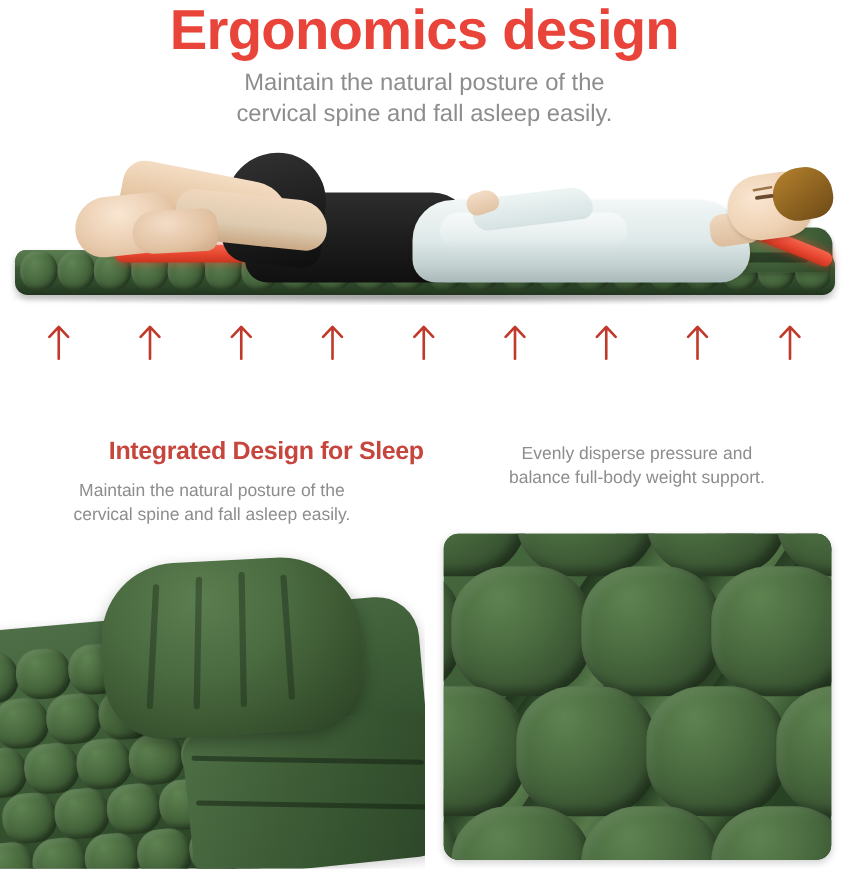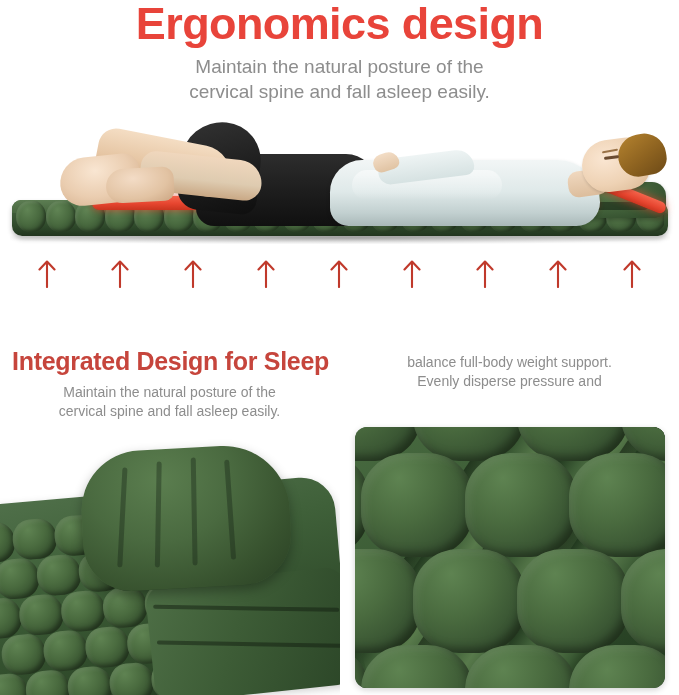--- a/index.html
+++ b/index.html
@@ -174,22 +174,22 @@
 
   
   .arrow-row{position:absolute;left:0;top:258px;width:679px;height:34px;}
   .arrow{position:absolute;top:0;width:20px;height:30px;}
 
   
   .sec{position:absolute;top:346px;width:339px;}
   .sec-left{left:0;}
   .sec-right{left:340px;}
   .sec h2{
-    margin:0;text-align:center;
-    font-size:25px;font-weight:bold;letter-spacing:-0.3px;
+    margin:0;text-align:right;
+    font-size:20px;font-weight:bold;letter-spacing:-0.3px;
     color:#c6453c;line-height:30px;white-space:nowrap;
   }
   .sec-left h2{padding-left:2px;}
   .sec .sub{
     margin-top:7px;text-align:center;
     font-size:14px;color:#8d8d8d;line-height:19px;
   }
 
   
   .photo-left{
@@ -402,22 +402,22 @@
       <div class="pillow-seam" style="left:38px;top:16px;width:5px;height:100px;transform:rotate(6deg);"></div>
       <div class="pillow-seam" style="left:74px;top:12px;width:5px;height:106px;transform:rotate(4deg);"></div>
       <div class="pillow-seam" style="left:110px;top:10px;width:5px;height:108px;transform:rotate(2deg);"></div>
       <div class="pillow-seam" style="left:146px;top:14px;width:5px;height:100px;transform:rotate(-1deg);"></div>
     </div>
 
   </div>
 
   <div class="sec sec-right">
     <div class="sub">
+      <div>Evenly disperse pressure and</div>
       <div>balance full-body weight support.</div>
-      <div>Evenly disperse pressure and</div>
     </div>
   </div>
 
   <div class="photo-right" id="photo-right">
       <div class="tx-shadow" style="left: 212px; top: -110px; transform: rotate(34deg);"></div>
       <div class="tx-tube" style="left: 228px; top: -110px; transform: rotate(34deg);"></div>
       <div class="tx-shadow" style="left: 284px; top: -110px; transform: rotate(34deg);"></div>
       <div class="tx-tube" style="left: 300px; top: -110px; transform: rotate(34deg);"></div>
       <div class="tx-shadow" style="left: 356px; top: -110px; transform: rotate(34deg);"></div>
       <div class="tx-tube" style="left: 372px; top: -110px; transform: rotate(34deg);"></div>

